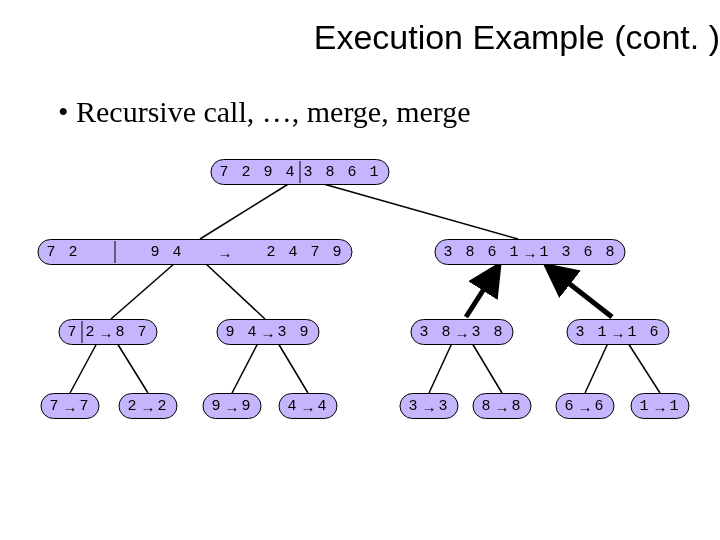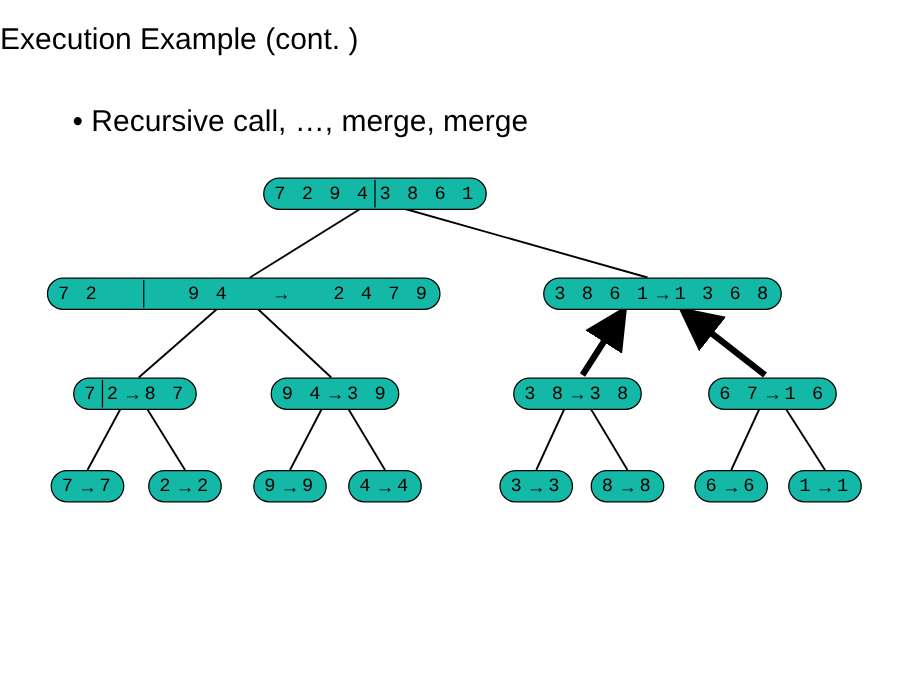--- a/index.html
+++ b/index.html
@@ -4,46 +4,47 @@
 <style>
   * { margin: 0; padding: 0; box-sizing: border-box; }
   body {
     width: 720px;
     height: 540px;
     background: #fff;
     font-family: Arial, Helvetica, sans-serif;
     position: relative;
   }
   .title {
-    text-align: left;
-    font-size: 24px;
+    text-align: right;
+    font-size: 34px;
     font-weight: 400;
     margin-top: 18px;
     color: #000;
   }
   .bullet {
-    font-size: 24px;
+    font-size: 30px;
     margin: 38px 0 0 58px;
     color: #000;
+    font-family: Liberation Serif, serif;
   }
   .tree {
     position: relative;
     width: 720px;
     height: 360px;
     margin-top: 12px;
   }
   svg.lines {
     position: absolute;
     top: 0; left: 0;
     width: 720px; height: 360px;
     pointer-events: none;
   }
   .node {
     position: absolute;
-    background: #14b8a6;
+    background: #c4b5fd;
     border: 1px solid #000;
     border-radius: 15px;
     font-family: "Courier New", Courier, monospace;
     font-size: 15px;
     letter-spacing: 2px;
     white-space: nowrap;
     display: flex;
     align-items: center;
     justify-content: center;
     height: 26px;
@@ -129,21 +130,21 @@
     <span>9 4</span>
     <span class="arr">→</span>
     <span>3 9</span>
   </div>
   <div class="node" style="left:462px; top:178px;text-align:right;">
     <span>3 8</span>
     <span class="arr">→</span>
     <span>3 8</span>
   </div>
   <div class="node" style="left:618px; top:178px;">
-    <span>6 7</span>
+    <span>3 1</span>
     <span class="arr">→</span>
     <span>1 6</span>
   </div>
 
   <div class="node" style="left:70px; top:252px;">
     <span>7</span>
     <span class="arr">→</span>
     <span>7</span>
   </div>
   <div class="node" style="left:148px; top:252px;">

